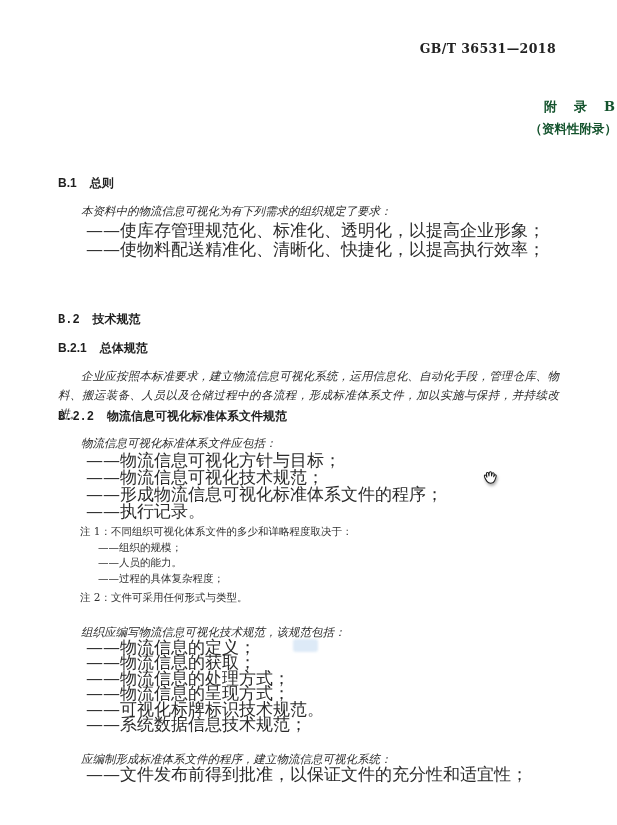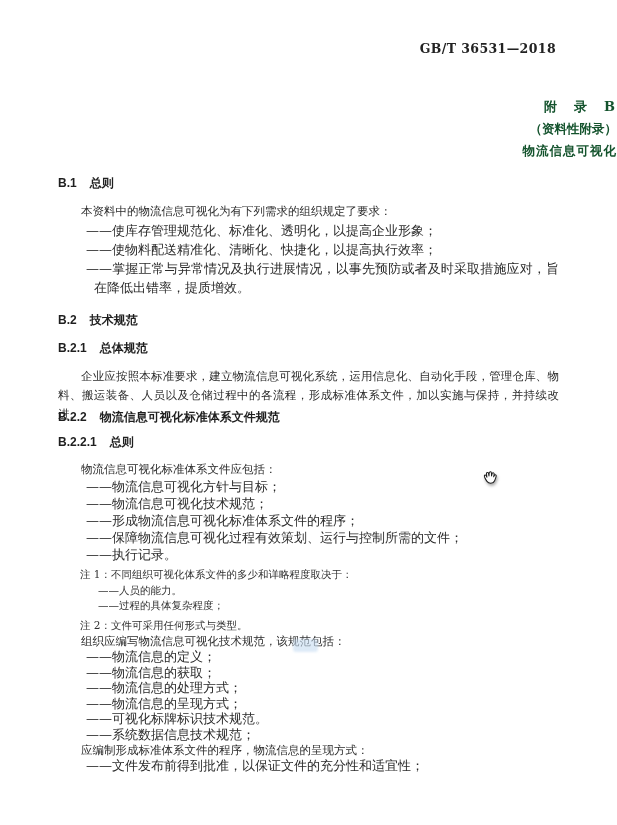--- a/index.html
+++ b/index.html
@@ -30,34 +30,34 @@
   .sec-b22  { top:410px; }
   .sec-b221 { top:435px; }
 
   .sec-heading {
     font-family:"Liberation Sans","DejaVu Sans",sans-serif;
     font-size:12px; font-weight:bold; color:#1f1f1f;
     line-height:14px; margin-bottom:12px;
   }
   .sec-num { margin-right:13px; }
 
-  .para { font-size:11.5px; line-height:19px; text-indent:2em; text-align:justify; }
-  .li   { font-size:13px; line-height:19px; margin-left:36px; text-indent:-8px; text-align:justify; }
+  .para { font-size:11.5px; line-height:19px; text-indent:2em; text-align:justify;font-style:italic; }
+  .li   { font-size:17px; line-height:19px; margin-left:36px; text-indent:-8px; text-align:justify; }
 
-  .sec-b2 .sec-heading, .sec-b22 .sec-heading { margin-bottom:0; }
+  .sec-b2 .sec-heading, .sec-b22 .sec-heading { margin-bottom:0;font-family:Liberation Mono, monospace; }
 
   .sec-b221 .para { line-height:17px; }
   .sec-b221 .li   { line-height:17px; }
   .sec-b221 .note {
     font-size:10.5px; line-height:15.5px; margin-left:22px; margin-top:4px; color:#303030;
   }
   .sec-b221 .note-li {
     font-size:10.5px; line-height:15.5px; margin-left:40px; color:#303030;
   }
-  .sec-b221 .note ~ .para { line-height:16px; margin-top:0; }
+  .sec-b221 .note ~ .para { line-height:16px; margin-top:18px; }
   .sec-b221 .note ~ .li   { line-height:15.5px; }
 
   .page-num {
     position:absolute; left:529px; top:800px;
     font-size:11px; color:#8b8b8b;
     font-family:"DejaVu Serif","Liberation Serif",serif;
   }
   .smudge {
     position:absolute; left:293px; top:639px; width:25px; height:13px;
     background:#c8ddf2; opacity:.6; border-radius:3px; filter:blur(1px);
@@ -70,61 +70,58 @@
 </head>
 <body>
 
 <div class="page">
 
   <div class="std-number">GB/T 36531—2018</div>
 
   <div class="title-block">
     <div class="t1">附　录　B</div>
     <div class="t2">（资料性附录）</div>
-    <div class="t3">物流信息可视化</div>
   </div>
 
   <div id="sections-root">
       <section class="doc-section sec-b1">
         <div class="sec-heading"><span class="sec-num">B.1</span><span class="sec-title">总则</span></div>
         <div class="para">本资料中的物流信息可视化为有下列需求的组织规定了要求：</div>
         <div class="li">——使库存管理规范化、标准化、透明化，以提高企业形象；</div>
         <div class="li">——使物料配送精准化、清晰化、快捷化，以提高执行效率；</div>
-        <div class="li">——掌握正常与异常情况及执行进展情况，以事先预防或者及时采取措施应对，旨在降低出错率，提质增效。</div>
       </section>
       <section class="doc-section sec-b2">
         <div class="sec-heading"><span class="sec-num">B.2</span><span class="sec-title">技术规范</span></div>
       </section>
       <section class="doc-section sec-b21">
         <div class="sec-heading"><span class="sec-num">B.2.1</span><span class="sec-title">总体规范</span></div>
         <div class="para">企业应按照本标准要求，建立物流信息可视化系统，运用信息化、自动化手段，管理仓库、物料、搬运装备、人员以及仓储过程中的各流程，形成标准体系文件，加以实施与保持，并持续改进。</div>
       </section>
       <section class="doc-section sec-b22">
         <div class="sec-heading"><span class="sec-num">B.2.2</span><span class="sec-title">物流信息可视化标准体系文件规范</span></div>
       </section>
       <section class="doc-section sec-b221">
-        <div class="sec-heading"><span class="sec-num">B.2.2.1</span><span class="sec-title">总则</span></div>
         <div class="para">物流信息可视化标准体系文件应包括：</div>
         <div class="li">——物流信息可视化方针与目标；</div>
         <div class="li">——物流信息可视化技术规范；</div>
         <div class="li">——形成物流信息可视化标准体系文件的程序；</div>
-        <div class="li">——保障物流信息可视化过程有效策划、运行与控制所需的文件；</div>
         <div class="li">——执行记录。</div>
         <div class="note">注 1：不同组织可视化体系文件的多少和详略程度取决于：</div>
+        <div class="note-li">——组织的规模；</div>
         <div class="note-li">——人员的能力。</div>
         <div class="note-li">——过程的具体复杂程度；</div>
         <div class="note">注 2：文件可采用任何形式与类型。</div>
         <div class="para">组织应编写物流信息可视化技术规范，该规范包括：</div>
         <div class="li">——物流信息的定义；</div>
         <div class="li">——物流信息的获取；</div>
         <div class="li">——物流信息的处理方式；</div>
         <div class="li">——物流信息的呈现方式；</div>
         <div class="li">——可视化标牌标识技术规范。</div>
         <div class="li">——系统数据信息技术规范；</div>
-        <div class="para">应编制形成标准体系文件的程序，物流信息的呈现方式：</div>
+        <div class="para">应编制形成标准体系文件的程序，建立物流信息可视化系统：</div>
         <div class="li">——文件发布前得到批准，以保证文件的充分性和适宜性；</div>
       </section>
     </div>
 
   <div class="smudge"></div>
 
   <div class="cursor">
     <svg width="22" height="24" viewBox="0 0 24 24" aria-hidden="true">
       <path d="M5.2 12.6 C4.6 11 4.5 10.2 5.4 9.9 C6.2 9.7 6.8 10.3 7.1 11.2 L7.5 12.2
                C7.5 12.2 7.2 9.4 7.1 8.4 C7 7.3 7.7 6.9 8.3 7 C9 7.1 9.3 7.6 9.4 8.5

